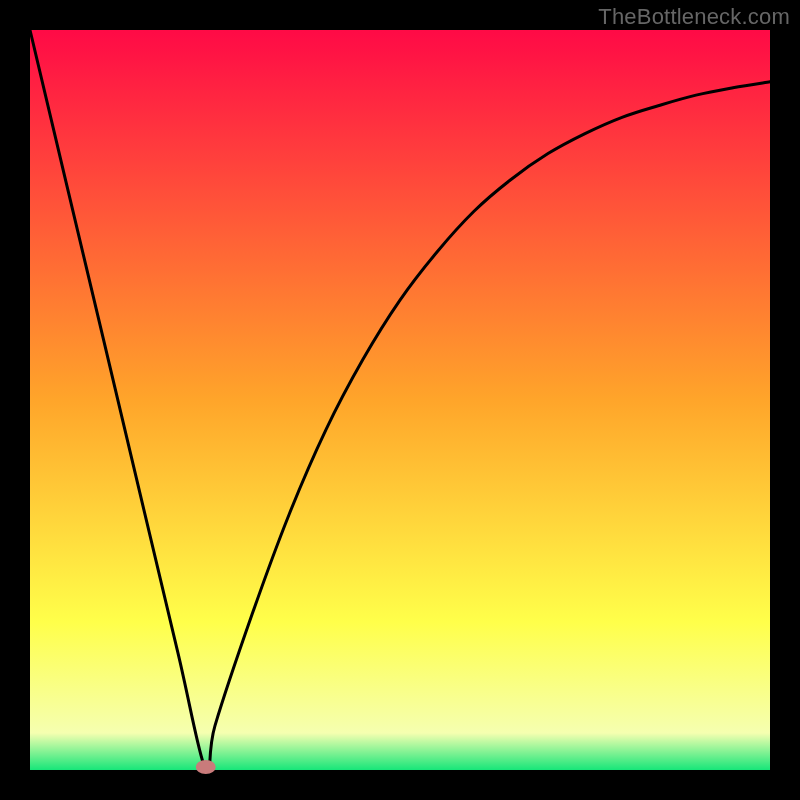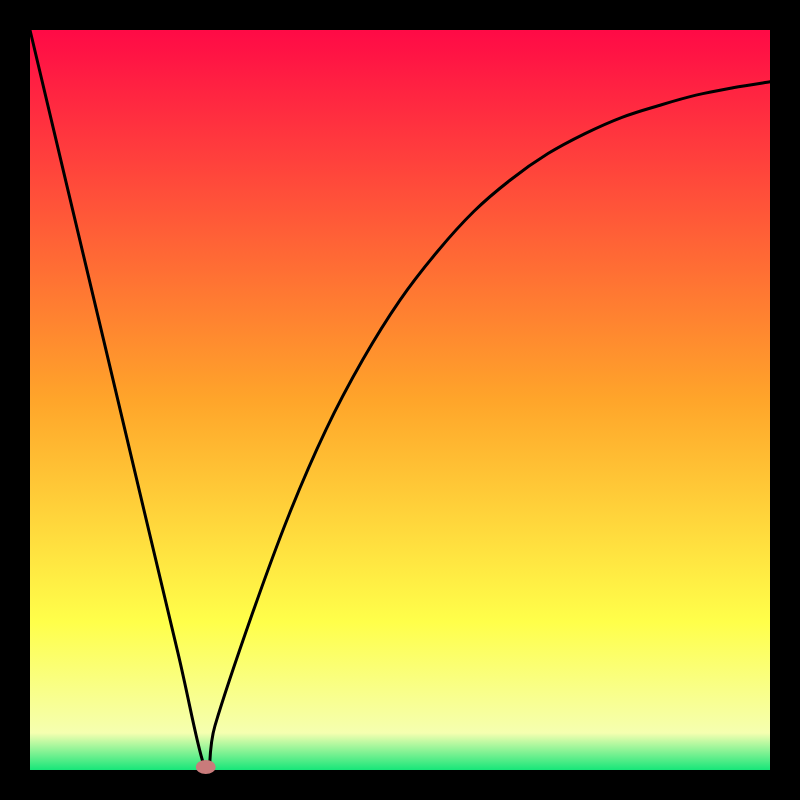--- a/index.html
+++ b/index.html
@@ -4,20 +4,21 @@
 <style>
   html,body{margin:0;padding:0;width:800px;height:800px;overflow:hidden;background:#fff;font-family:Arial,Helvetica,sans-serif}
   .frame{position:relative;width:800px;height:800px}
   .watermark{position:absolute;top:4px;right:10px;color:#666;font-size:22px;letter-spacing:.2px}
   svg{display:block}
 </style>
 </head>
 <body>
 
 <div class="frame">
+  <div class="watermark">TheBottleneck.com</div>
   <svg width="800" height="800" viewBox="0 0 800 800">
     <defs>
       <linearGradient id="bg" x1="0" y1="0" x2="0" y2="1">
           <stop offset="0%" stop-color="#ff0a46"></stop>
           <stop offset="50%" stop-color="#ffa52a"></stop>
           <stop offset="80%" stop-color="#ffff4a"></stop>
           <stop offset="95%" stop-color="#f5ffb0"></stop>
           <stop offset="100%" stop-color="#17e679"></stop>
         </linearGradient>
     </defs>

